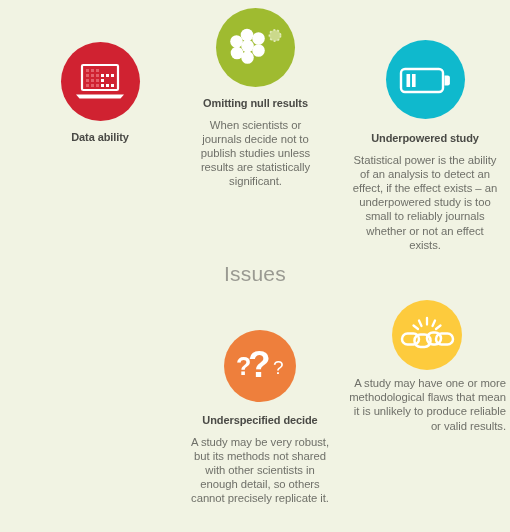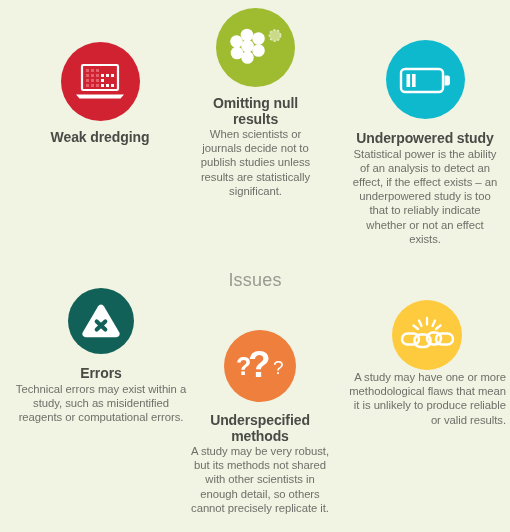--- a/index.html
+++ b/index.html
@@ -29,41 +29,40 @@
     border-radius: 50%;
     margin: 0 auto;
     display: flex;
     align-items: center;
     justify-content: center;
     position: relative;
   }
   .item-title {
     font-weight: bold;
     color: #4a4a46;
-    font-size: 14px;
+    font-size: 11px;
     line-height: 15.5px;
     margin-top: 9px;
     letter-spacing: -0.1px;
   }
   .item-body {
     color: #6f7069;
     font-size: 11.3px;
     line-height: 14.2px;
-    margin-top: 0;
+    margin-top: 6px;
     letter-spacing: -0.05px;
   }
   .center-label {
     position: absolute;
     color: #9a9a92;
-    font-size: 18px;
+    font-size: 21px;
     font-weight: 400;
     letter-spacing: 0.2px;
     text-align: center;
     width: 120px;
-    margin-top: 8px;
   }
 </style>
 </head>
 <body>
 
 <div id="canvas">
 
   <div class="item" style="left:0px; top:42px; width:200px;">
     <div class="icon-circle" style="width:79px; height:79px; background:#d02231;">
       <svg width="52" height="42" viewBox="0 0 52 42" aria-hidden="true">
@@ -87,21 +86,21 @@
             <rect x="32" y="13" width="3" height="3"></rect>
             <rect x="37" y="13" width="3" height="3"></rect>
           <rect x="27" y="18" width="3" height="3"></rect>
           <rect x="27" y="23" width="3" height="3"></rect>
             <rect x="32" y="23" width="3" height="3"></rect>
             <rect x="37" y="23" width="3" height="3"></rect>
         </g>
         <path d="M2 33.5 H50 L46.5 37.5 H5.5 Z" fill="#ffffff"></path>
       </svg>
     </div>
-    <div class="item-title">Weak dredging</div>
+    <div class="item-title">Data ability</div>
   </div>
 
   <div class="item" style="left:183px; top:8px; width:145px;">
     <div class="icon-circle" style="width:79px; height:79px; background:#9fbb30;">
       <svg width="58" height="46" viewBox="0 0 58 46" aria-hidden="true">
         <g fill="#ffffff">
           <circle cx="20" cy="10" r="6.3"></circle>
           <circle cx="31.5" cy="13.5" r="6.3"></circle>
           <circle cx="9.5" cy="16.5" r="6.3"></circle>
           <circle cx="20.5" cy="21" r="6.3"></circle>
@@ -119,48 +118,35 @@
   <div class="item" style="left:340px; top:40px; width:170px;">
     <div class="icon-circle" style="width:79px; height:79px; background:#0fb9cd;">
       <svg width="54" height="34" viewBox="0 0 54 34" aria-hidden="true">
         <rect x="3" y="6" width="42" height="23" rx="4" fill="none" stroke="#ffffff" stroke-width="2.4"></rect>
         <rect x="8.5" y="11" width="3.6" height="13" fill="#ffffff"></rect>
         <rect x="14" y="11" width="3.6" height="13" fill="#ffffff"></rect>
         <path d="M46.5 12.5 h3.2 a2.2 2.2 0 0 1 2.2 2.2 v5.6 a2.2 2.2 0 0 1 -2.2 2.2 h-3.2 z" fill="#ffffff"></path>
       </svg>
     </div>
     <div class="item-title" style="padding:0 16px;margin-top:12px;">Underpowered study</div>
-    <div class="item-body" style="padding:0 10px;">Statistical power is the ability of an analysis to detect an effect, if the effect exists – an underpowered study is too that to reliably indicate whether or not an effect exists.</div>
+    <div class="item-body" style="padding:0 10px;">Statistical power is the ability of an analysis to detect an effect, if the effect exists – an underpowered study is too small to reliably journals whether or not an effect exists.</div>
   </div>
 
   <div class="center-label" style="left:195px; top:262px;">Issues</div>
 
-  <div class="item" style="left:13px; top:288px; width:176px;">
-    <div class="icon-circle" style="width:66px; height:66px; background:#126158;">
-      <svg width="42" height="38" viewBox="0 0 42 38" aria-hidden="true">
-        <path d="M18.1 4.2 a3.4 3.4 0 0 1 5.8 0 L39.2 30.2 a3.4 3.4 0 0 1 -2.9 5.1 H5.7 a3.4 3.4 0 0 1 -2.9 -5.1 Z" fill="#ffffff"></path>
-        <g stroke="#126158" stroke-width="4.1" stroke-linecap="round">
-          <line x1="16.7" y1="19.5" x2="25.3" y2="27.5"></line>
-          <line x1="25.3" y1="19.5" x2="16.7" y2="27.5"></line>
-        </g>
-      </svg>
-    </div>
-    <div class="item-title" style="margin-top:12px;">Errors</div>
-    <div class="item-body" style="padding:0 2px;">Technical errors may exist within a study, such as misidentified reagents or computational errors.</div>
-  </div>
 
   <div class="item" style="left:186px; top:330px; width:148px;">
     <div class="icon-circle" style="width:72px; height:72px; background:#ee7f3c;">
       <svg width="66" height="46" viewBox="0 0 66 46" aria-hidden="true">
         <text x="9" y="32" font-family="'Liberation Sans', sans-serif" font-size="25" font-weight="bold" fill="#ffffff">?</text>
         <text x="21" y="34" font-family="'Liberation Sans', sans-serif" font-size="37" font-weight="bold" fill="#ffffff">?</text>
         <text x="46" y="31" font-family="'Liberation Sans', sans-serif" font-size="19" fill="#ffffff">?</text>
       </svg>
     </div>
-    <div class="item-title" style="margin-top:11px; padding:0 6px;">Underspecified methods</div>
+    <div class="item-title" style="margin-top:11px; padding:0 6px;">Underspecified decide</div>
     <div class="item-body" style="padding:0 4px;">A study may be very robust, but its methods not shared with other scientists in enough detail, so others cannot precisely replicate it.</div>
   </div>
 
   <div class="item" style="left:344px; top:300px; width:166px;">
     <div class="icon-circle" style="width:70px; height:70px; background:#fdcb3d;">
       <svg width="56" height="44" viewBox="0 0 56 44" aria-hidden="true">
         <g stroke="#ffffff" stroke-width="2.3" fill="none" stroke-linecap="round">
           <line x1="28" y1="5" x2="28" y2="11.5"></line>
           <line x1="20" y1="7.5" x2="22.5" y2="13"></line>
           <line x1="36" y1="7.5" x2="33.5" y2="13"></line>

